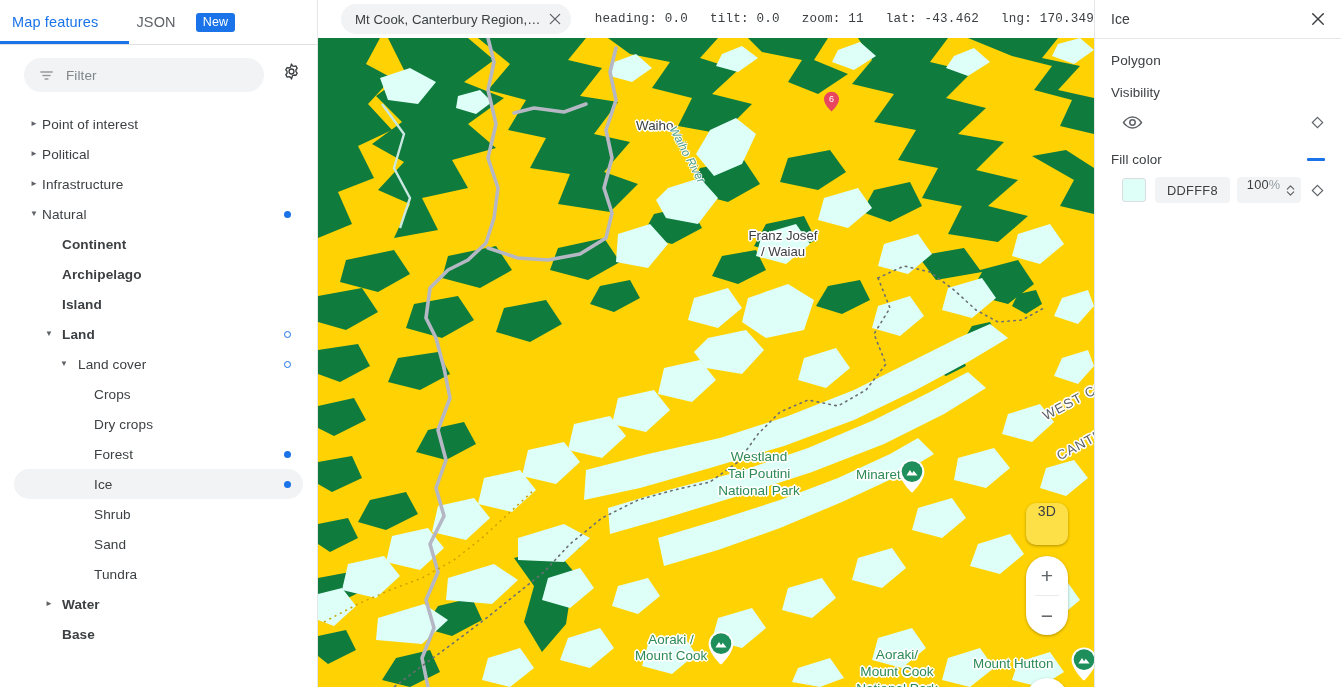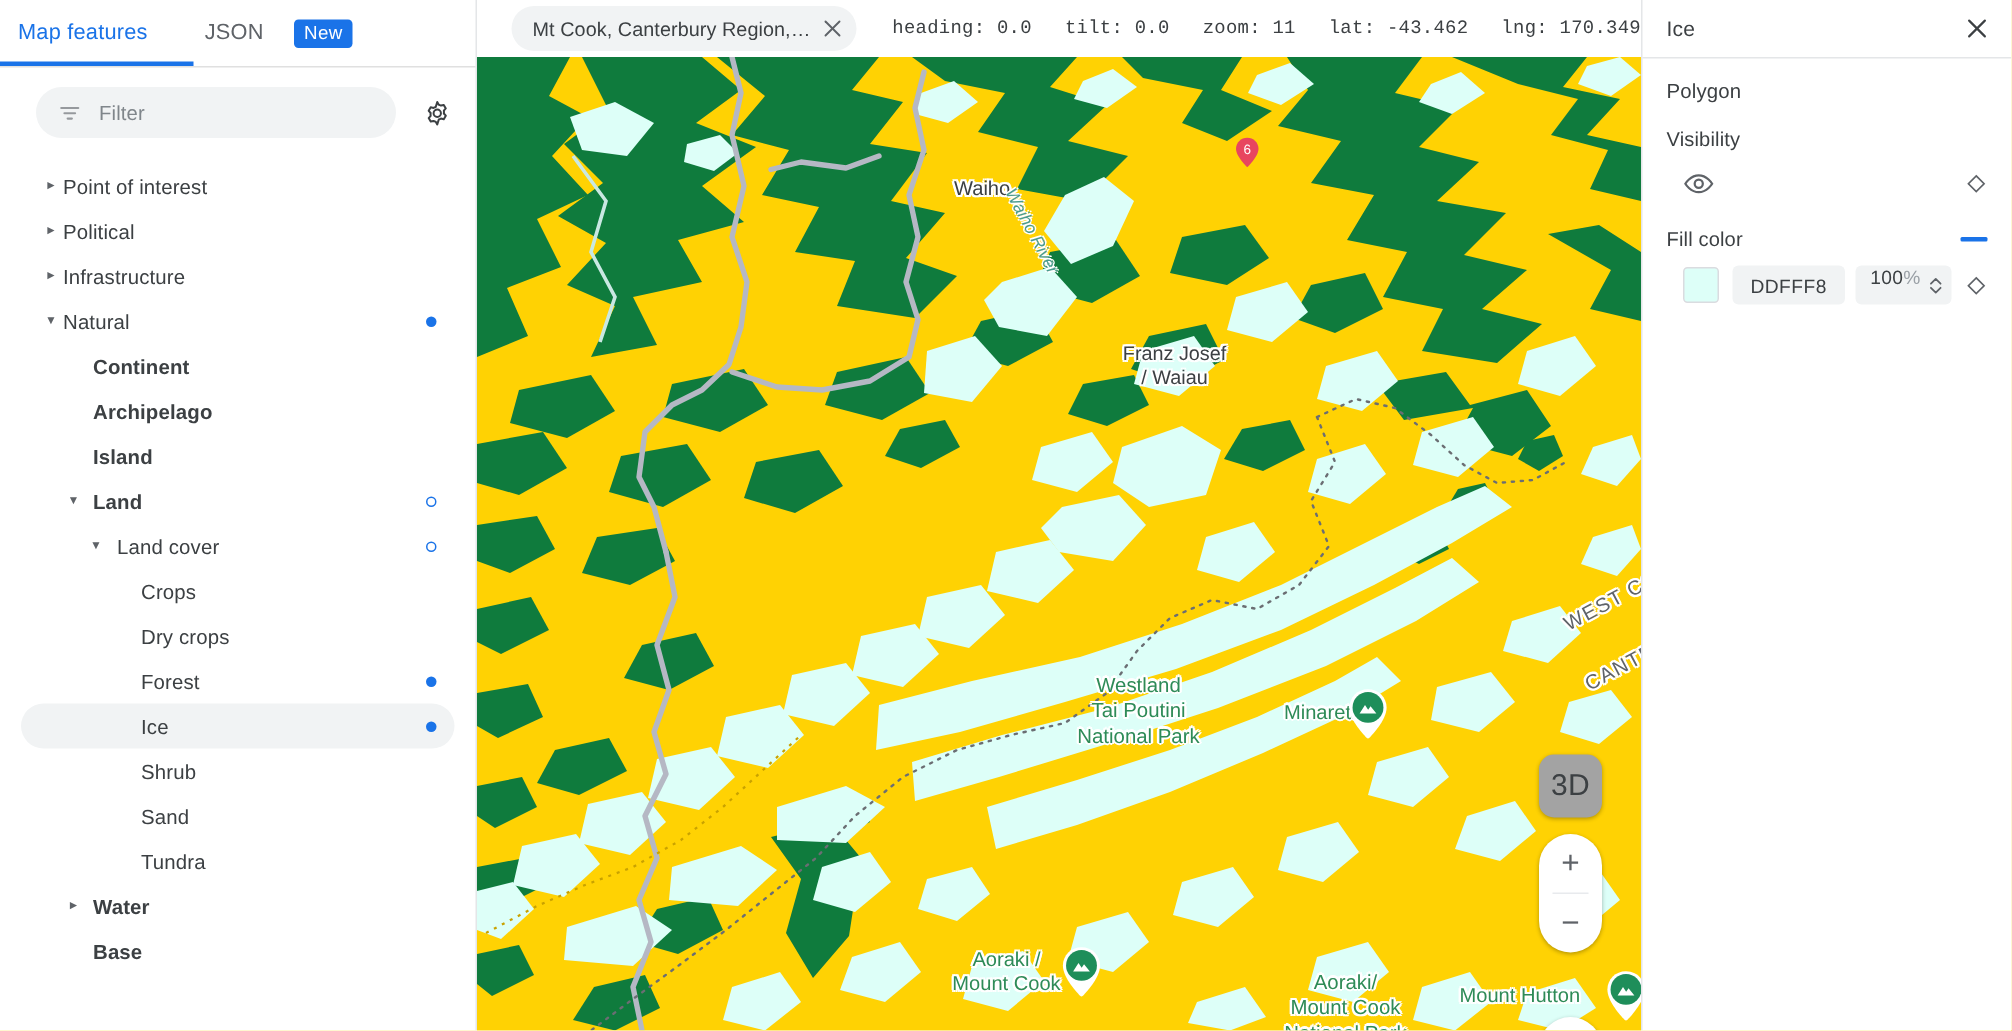--- a/index.html
+++ b/index.html
@@ -36,21 +36,21 @@
     position: absolute; left: 0; bottom: 0; height: 3px;
     width: 129px; background: #1a73e8;
   }
   .new-badge {
     background: #1a73e8; color: #fff; font-size: 12.5px; font-weight: 500;
     border-radius: 3px; padding: 3px 7px 4px; line-height: 1;
     margin-top: 1px; letter-spacing: .2px;
   }
 
   .filter-row {
-    display: flex; align-items: center; padding: 13px 0 13px 0;
+    display: flex; align-items: flex-start; padding: 13px 0 13px 0;
     margin: 0 0 0 0;
   }
   .filter-box {
     margin-left: 24px; width: 240px; height: 34px;
     background: #f1f3f4; border-radius: 20px;
     display: flex; align-items: center; padding: 0 14px;
     cursor: text;
   }
   .filter-icon { width: 17px; height: 17px; flex: 0 0 17px; margin-right: 11px; opacity: .62; }
   .filter-ph { font-size: 13.5px; color: #80868b; letter-spacing: .1px; }
@@ -157,24 +157,24 @@
     text-shadow: -1.6px 0 #fff,1.6px 0 #fff,0 -1.6px #fff,0 1.6px #fff,
                  -1.2px -1.2px #fff,1.2px -1.2px #fff,-1.2px 1.2px #fff,1.2px 1.2px #fff;
   }
 
   .poi-pin { position: absolute; z-index: 25; width: 30px; height: 36px; }
   .hwy-shield { position: absolute; z-index: 25; width: 17px; height: 21px; }
 
   
   .map-ctrl { position: absolute; z-index: 30; }
   .btn3d {
-    width: 42px; height: 42px; background: #a3a3a3; border-radius: 10px;
+    width: 42px; height: 42px; background: #fde047; border-radius: 10px;
     box-shadow: 0 1px 3px rgba(0,0,0,.3); display: flex;
-    align-items: center; justify-content: center; cursor: pointer;
-    font-size: 20px; color: #3c4043; letter-spacing: .2px;
+    align-items: flex-start; justify-content: center; cursor: pointer;
+    font-size: 14px; color: #3c4043; letter-spacing: .2px;
   }
   .zoomstack {
     width: 42px; background: #fff; border-radius: 21px;
     box-shadow: 0 1px 3px rgba(0,0,0,.3); overflow: hidden;
   }
   .zoombtn {
     width: 42px; height: 39px; display: flex; align-items: center;
     justify-content: center; cursor: pointer; color: #5f6368; font-size: 21px;
     line-height: 1; user-select: none;
   }

